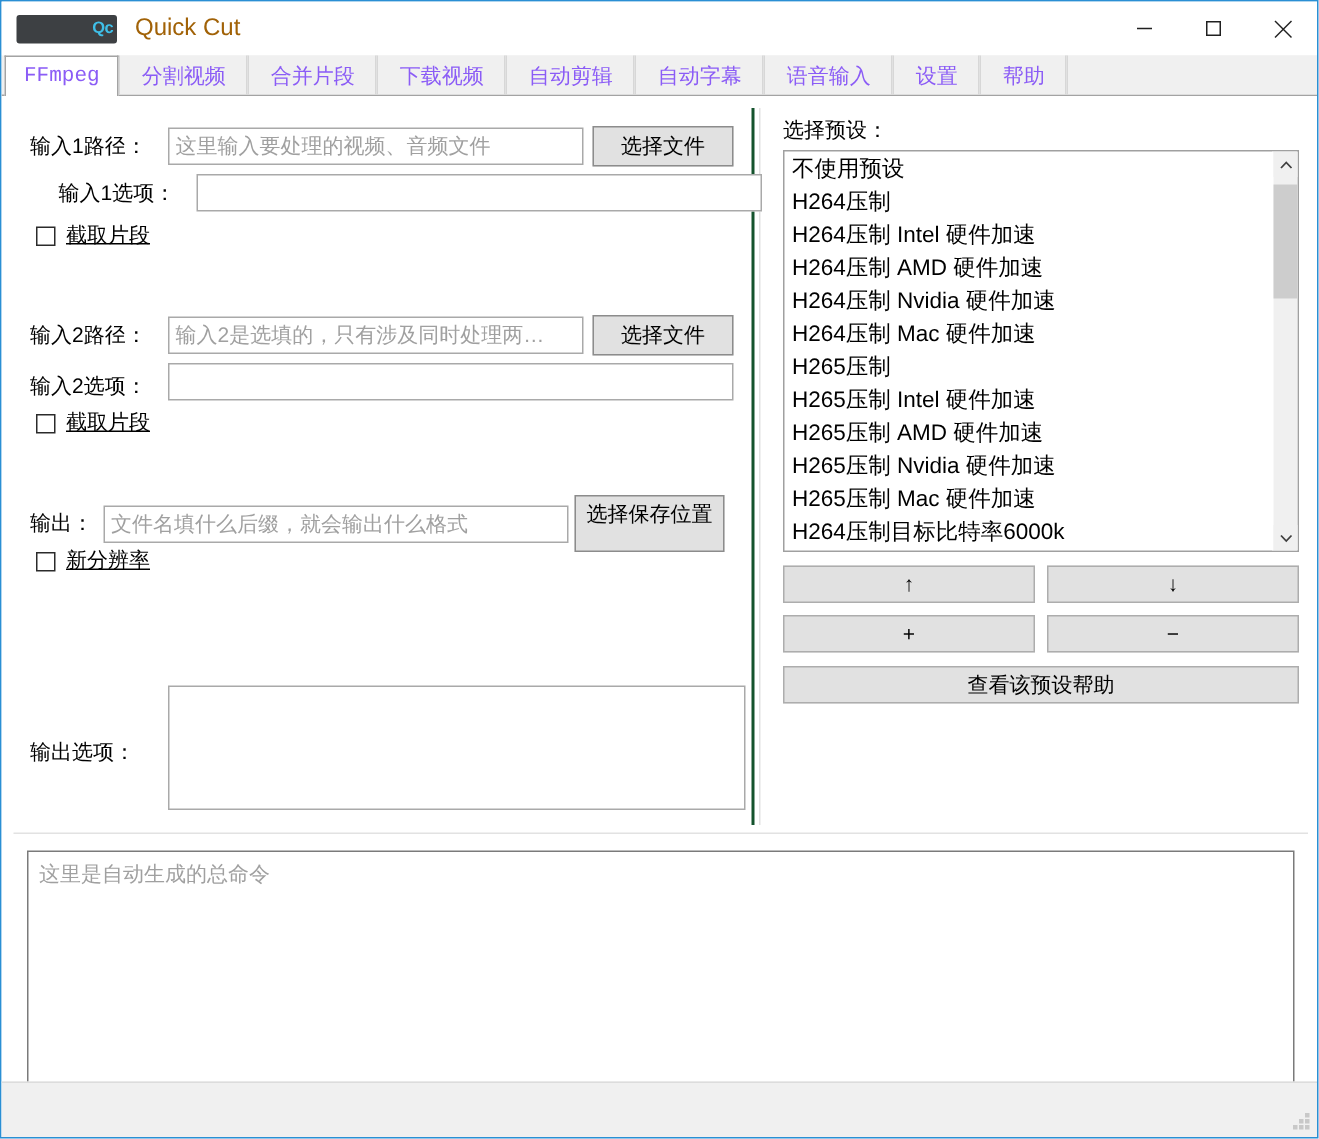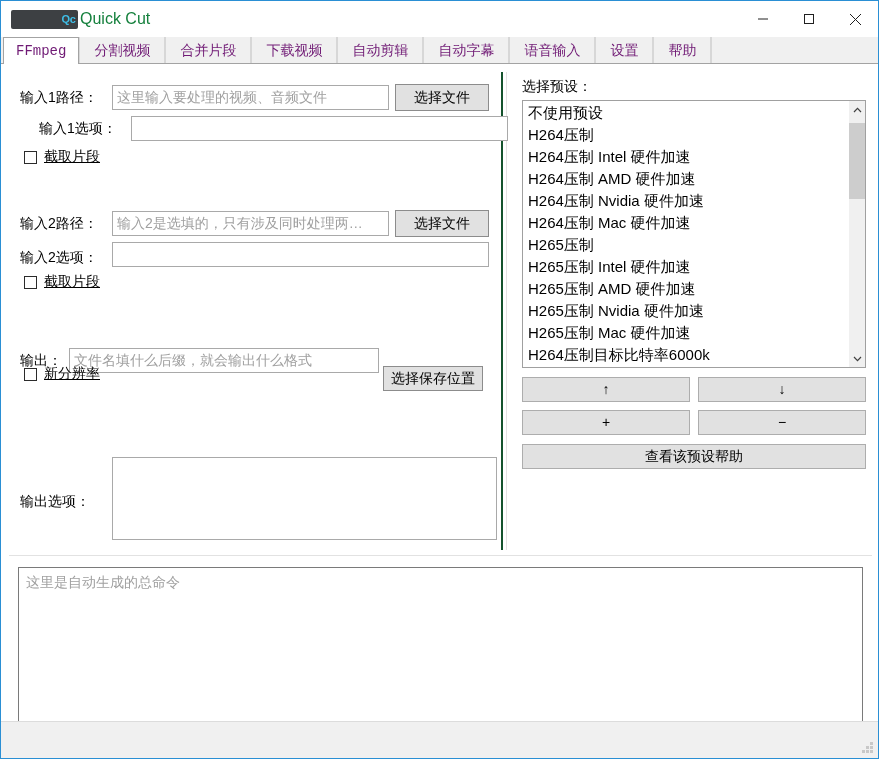--- a/index.html
+++ b/index.html
@@ -43,23 +43,23 @@
     font-size: 11px;
     font-weight: bold;
     font-family: "Liberation Sans", sans-serif;
     display: flex;
     align-items: center;
     justify-content: center;
     letter-spacing: -0.3px;
     padding-left: 48px;
   }
   #app-title {
-    margin-left: 2px;
+    margin-left: 12px;
     font-size: 16px;
-    color: #15803d;
+    color: #a16207;
     font-family: "Liberation Sans", sans-serif;
   }
   .win-btns {
     position: absolute;
     right: 0;
     top: 0;
     height: 36px;
     display: flex;
   }
   .win-btn {
@@ -80,21 +80,21 @@
     display: flex;
     align-items: flex-end;
     padding-left: 2px;
     box-sizing: border-box;
   }
   .tab {
     height: 26px;
     line-height: 26px;
     padding: 0 14px;
     font-size: 14px;
-    color: #701a75;
+    color: #8b5cf6;
     background: #f0f0f0;
     border-left: 1px solid #d7d7d7;
     border-right: 1px solid #d7d7d7;
     box-sizing: border-box;
     white-space: nowrap;
   }
   .tab.active {
     background: #ffffff;
     border-left: 1px solid #a3a3a3;
     border-right: 1px solid #a3a3a3;
@@ -414,21 +414,21 @@
       </div>
 
       <div class="cbox-row" style="left:18px; top:201px;">
         <span class="cbox"></span>
         <span class="cbox-label">截取片段</span>
       </div>
 
       <div class="frow" style="left:14px; top:258px;">
         <div class="flabel" style="width:49px;">输出：</div>
         <div class="txtbox ph" style="width:310px;">文件名填什么后缀，就会输出什么格式</div>
-        <div class="btn" style="width:100px; margin-left:4px; height:25px; line-height:23px;margin-top:36px;">选择保存位置</div>
+        <div class="btn" style="width:100px; margin-left:4px; height:38px; line-height:23px;">选择保存位置</div>
       </div>
 
       <div class="cbox-row" style="left:18px; top:293px;">
         <span class="cbox"></span>
         <span class="cbox-label">新分辨率</span>
       </div>
 
       <div class="flabel" style="position:absolute; left:14px; top:421px;">输出选项：</div>
       <div class="areabox" style="left:106px; top:385px; width:385px; height:83px;"></div>
 

